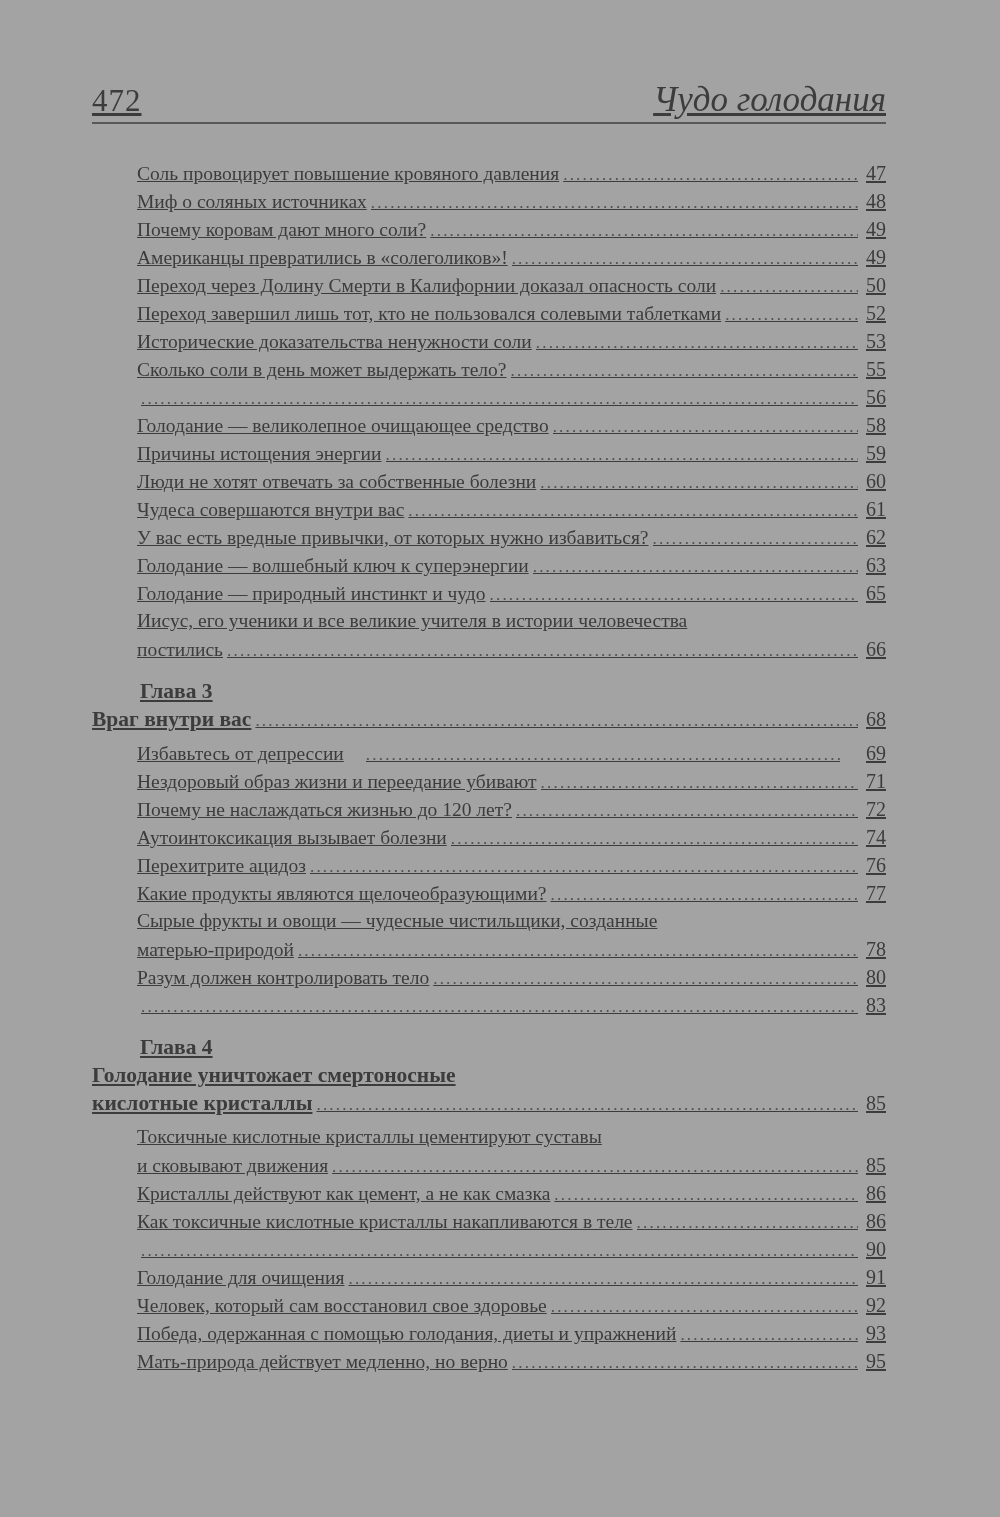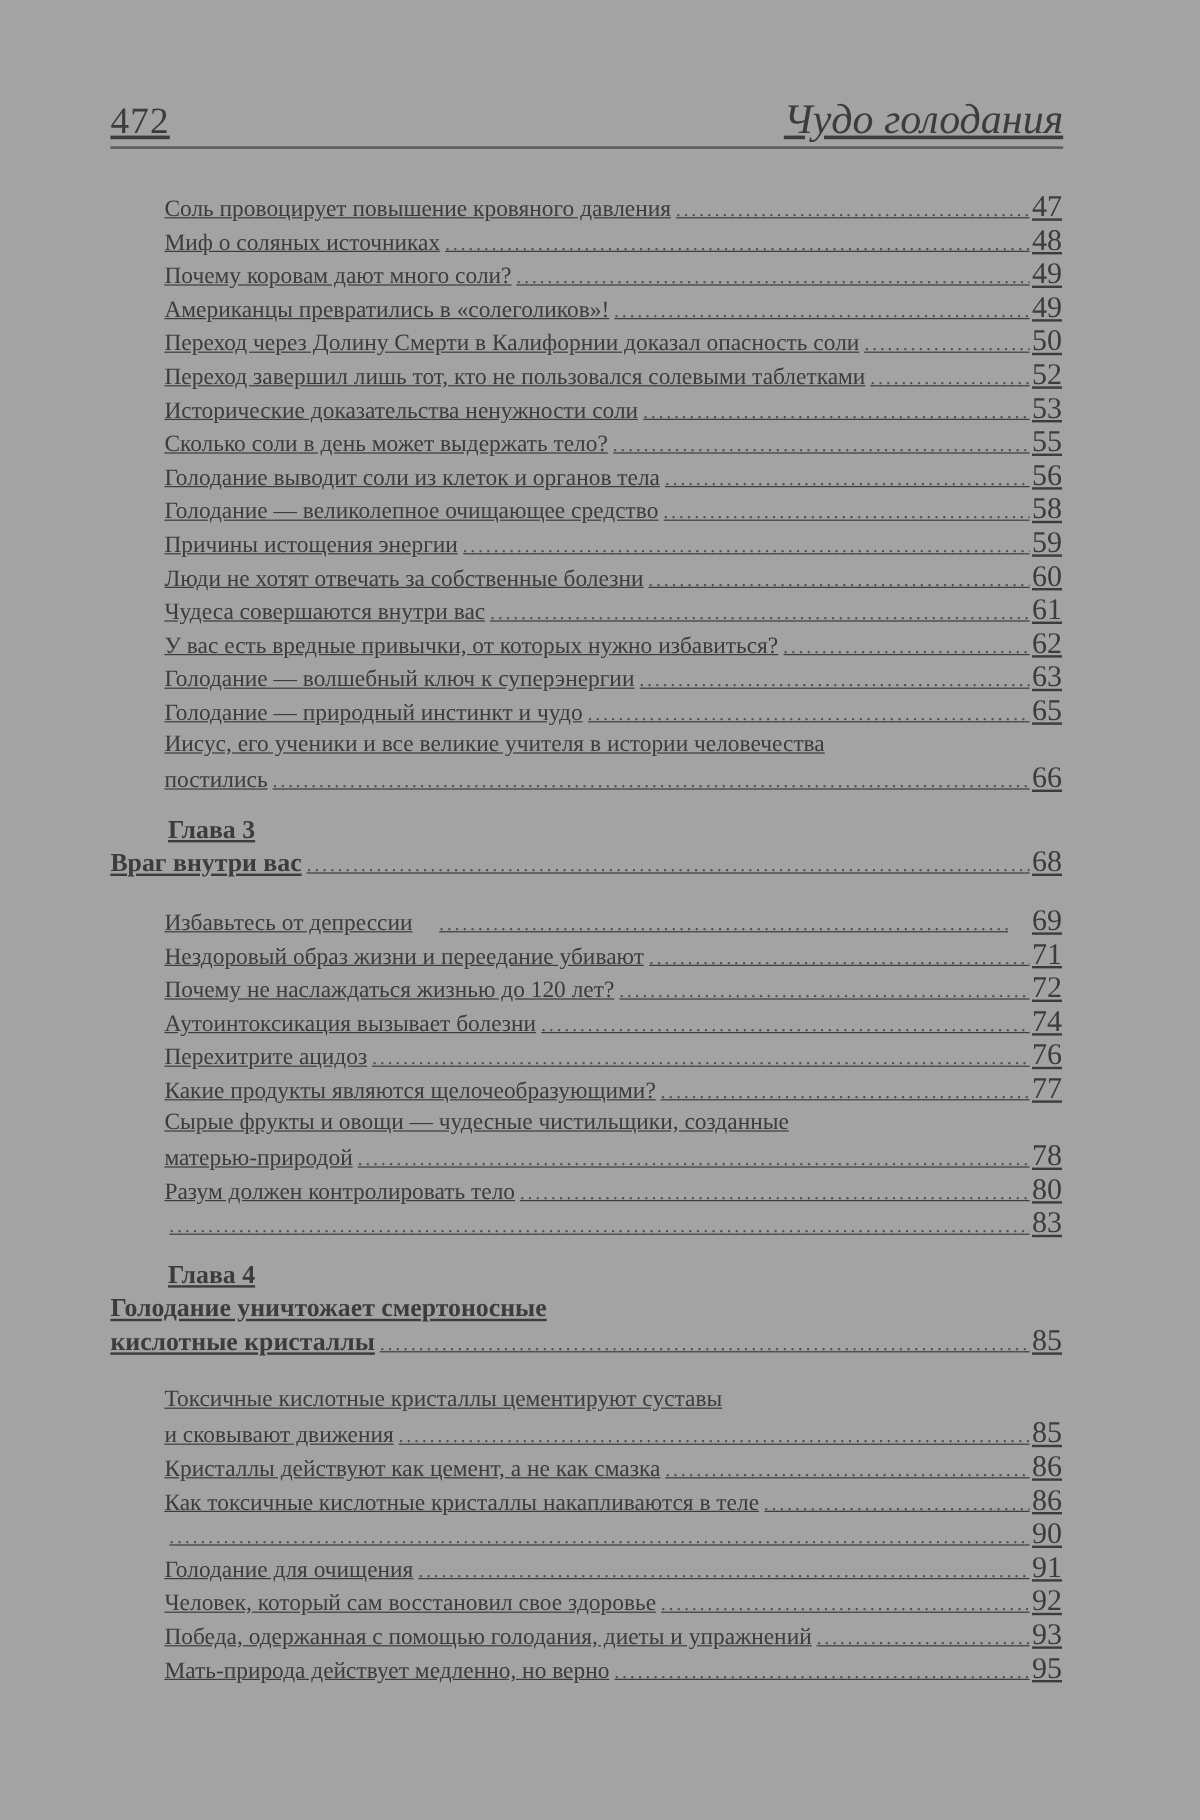--- a/index.html
+++ b/index.html
@@ -49,41 +49,41 @@
   }
   .toc-row.entry { padding-left: 45px; }
   .toc-row.chapter {
     font-weight: bold;
     font-size: 21.5px;
     padding-left: 0;
   }
   
   .toc-row.entry + .toc-row.chapter { margin-top: 14px; margin-left: 48px; }
   
-  .toc-row.chapter + .toc-row.entry { margin-top: 21px; gap: 18px; }
+  .toc-row.chapter + .toc-row.entry { margin-top: 6px; gap: 18px; }
   .toc-text { flex: 0 0 auto; }
   .toc-dots {
     flex: 1 1 auto;
     overflow: hidden;
     white-space: nowrap;
     margin: 0 2px 0 4px;
     color: #505050;
     font-weight: normal;
     font-size: 17px;
     letter-spacing: 2.2px;
   }
   .toc-dots::after {
     content: "..............................................................................................................................................................................................................";
   }
   .toc-page {
     flex: 0 0 auto;
     min-width: 26px;
-    text-align: left;
+    text-align: right;
     font-weight: normal;
-    font-size: 25px;
+    font-size: 20px;
   }
 </style>
 </head>
 <body>
 
 <div class="page">
   <div class="inner">
     <div class="header-row">
       <span class="folio">472</span>
       <span class="running-title">Чудо голодания</span>
@@ -124,21 +124,20 @@
           <span class="toc-text">Исторические доказательства ненужности соли</span>
           <span class="toc-dots"></span>
           <span class="toc-page">53</span>
         </div>
         <div class="toc-row entry">
           <span class="toc-text">Сколько соли в день может выдержать тело?</span>
           <span class="toc-dots"></span>
           <span class="toc-page">55</span>
         </div>
         <div class="toc-row entry">
-          <span class="toc-text">Голодание выводит соли из клеток и органов тела</span>
           <span class="toc-dots"></span>
           <span class="toc-page">56</span>
         </div>
         <div class="toc-row entry">
           <span class="toc-text">Голодание — великолепное очищающее средство</span>
           <span class="toc-dots"></span>
           <span class="toc-page">58</span>
         </div>
         <div class="toc-row entry">
           <span class="toc-text">Причины истощения энергии</span>

